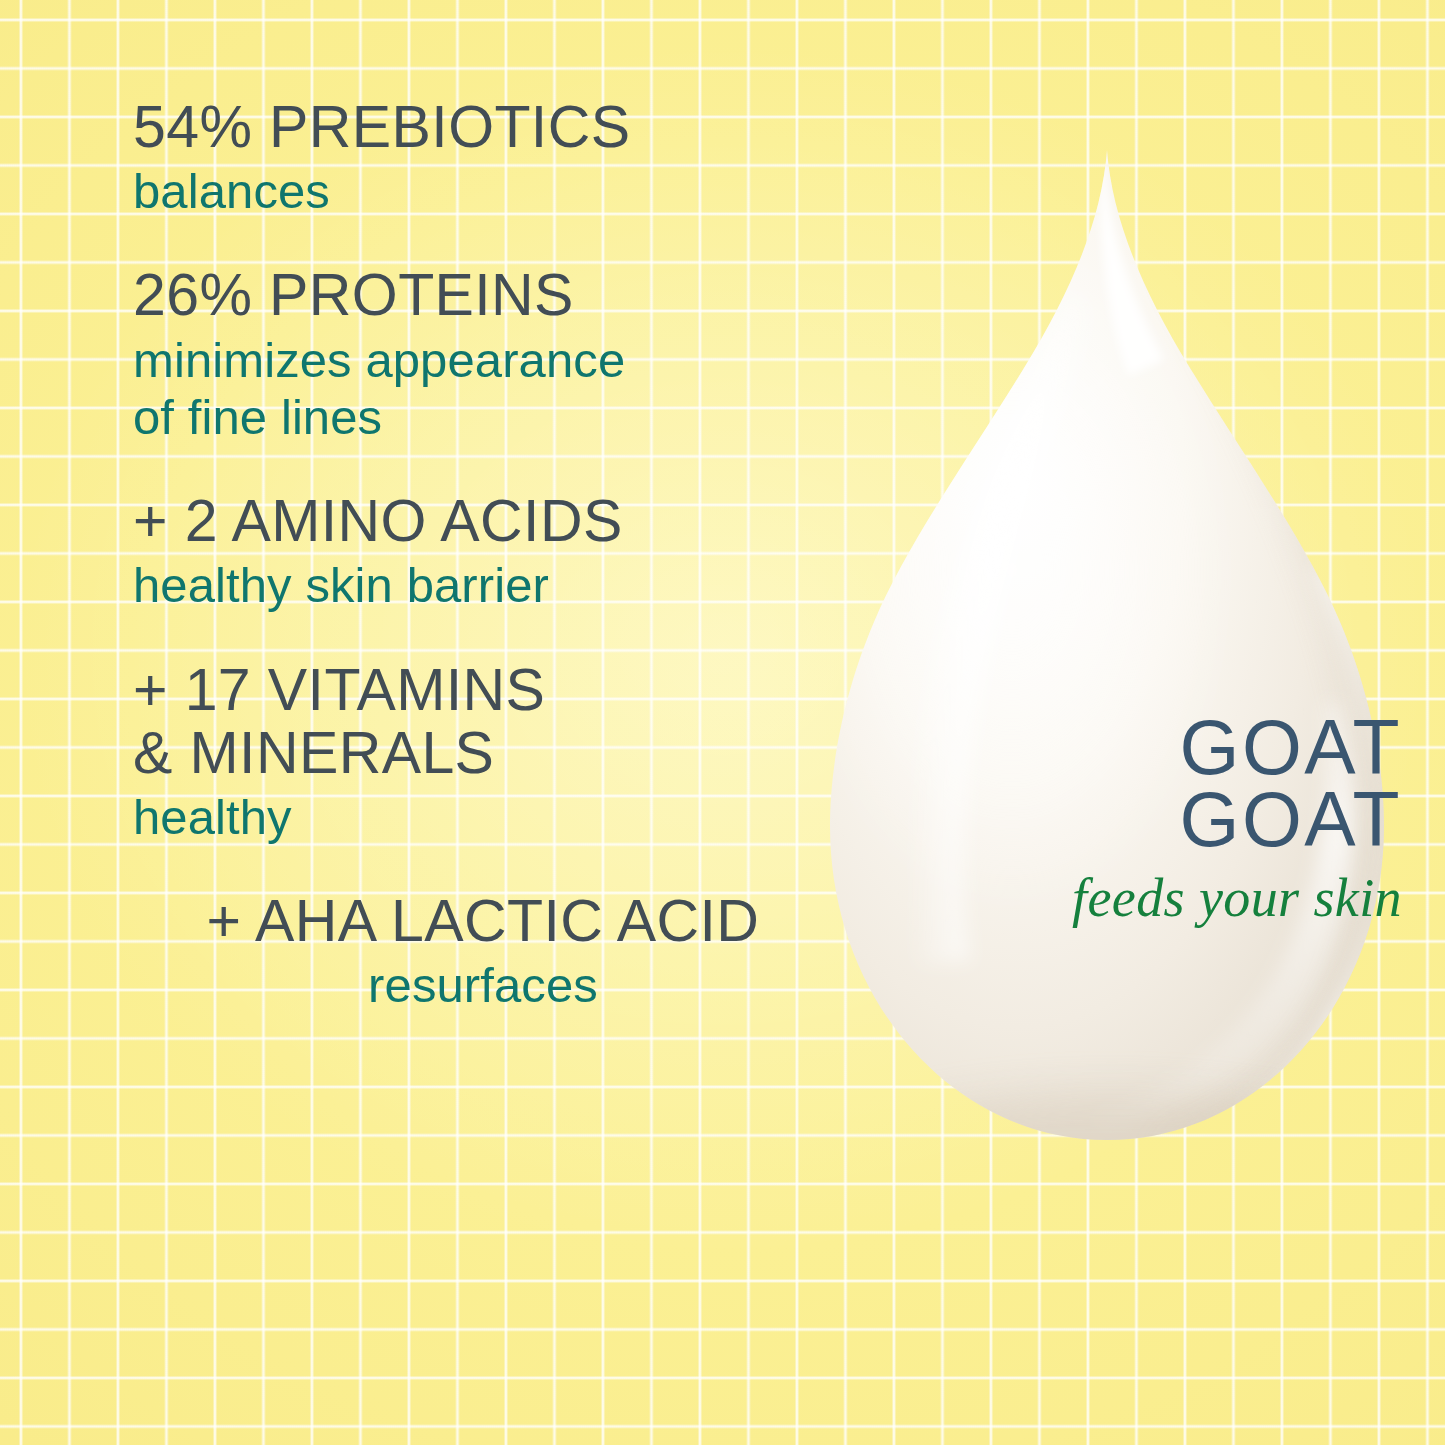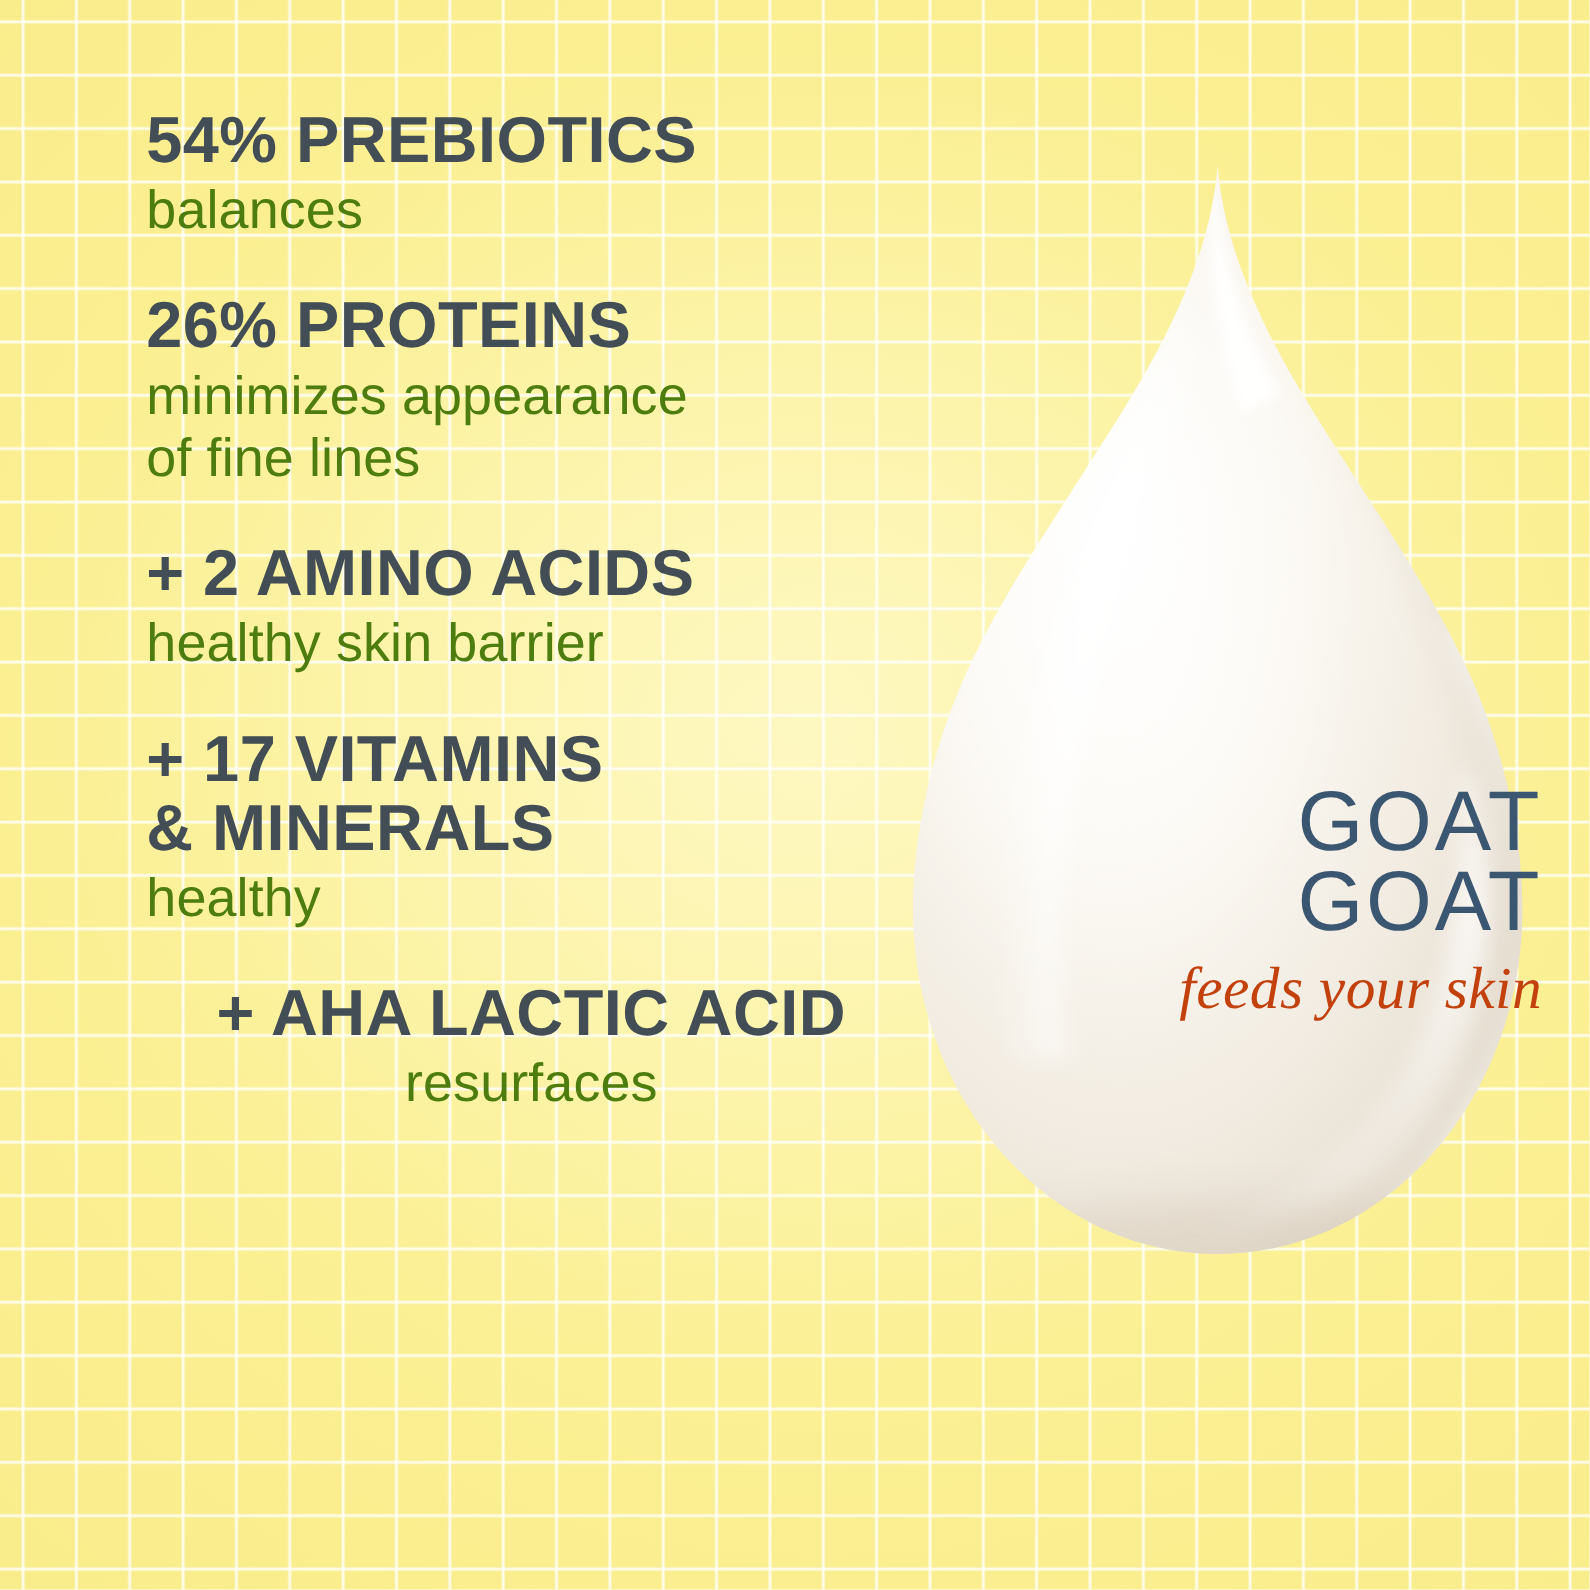--- a/index.html
+++ b/index.html
@@ -56,31 +56,31 @@
     top: 96px;
     width: 700px;
   }
   .fact {
     margin-bottom: 44px;
   }
   .fact:last-child { margin-bottom: 0; text-align: center; }
   .fact-head {
     font-size: 59px;
     line-height: 1.07;
-    font-weight: 700;
+    font-weight: 400;
     letter-spacing: 0.4px;
     color: #424d55;
     white-space: pre-line;
   }
   .fact-sub {
     font-size: 49px;
     line-height: 1.17;
     font-weight: 400;
     letter-spacing: 0.1px;
-    color: #4d7c0f;
+    color: #0f766e;
     margin-top: 4px;
     white-space: pre-line;
   }
 
   
   #droplet-wrap {
     position: absolute;
     left: 812px;
     top: 140px;
     width: 590px;
@@ -106,21 +106,21 @@
     line-height: 0.93;
     letter-spacing: 2.5px;
     font-weight: 400;
     color: #3a5670;
   }
   #label-tag {
     font-family: "Liberation Serif", serif;
     font-style: italic;
     font-size: 54px;
     letter-spacing: 0.4px;
-    color: #c2410c;
+    color: #15803d;
     margin-top: 12px;
   }
 </style>
 </head>
 <body>
 
 <div id="stage">
 
   <div id="bg-base"></div>
   <div id="bg-grid"></div>

